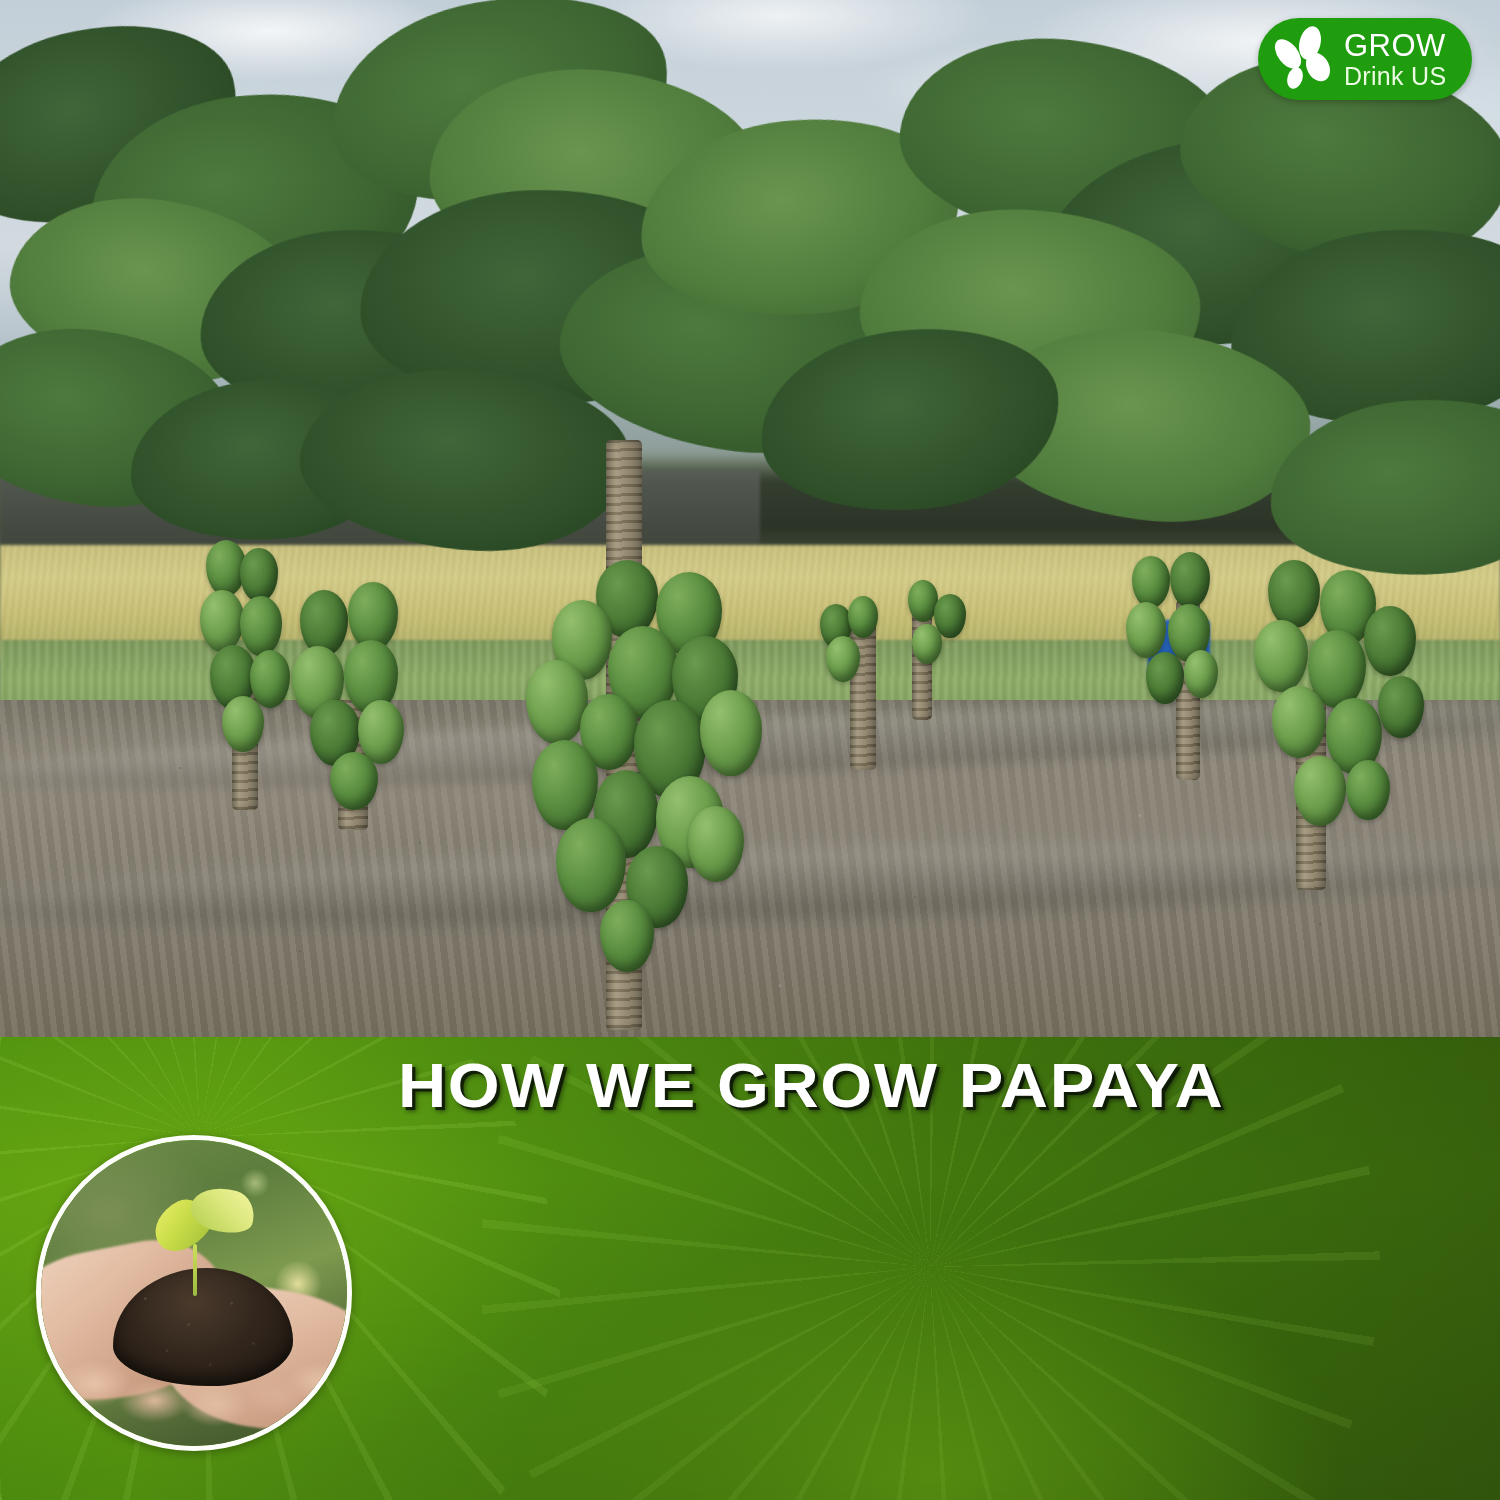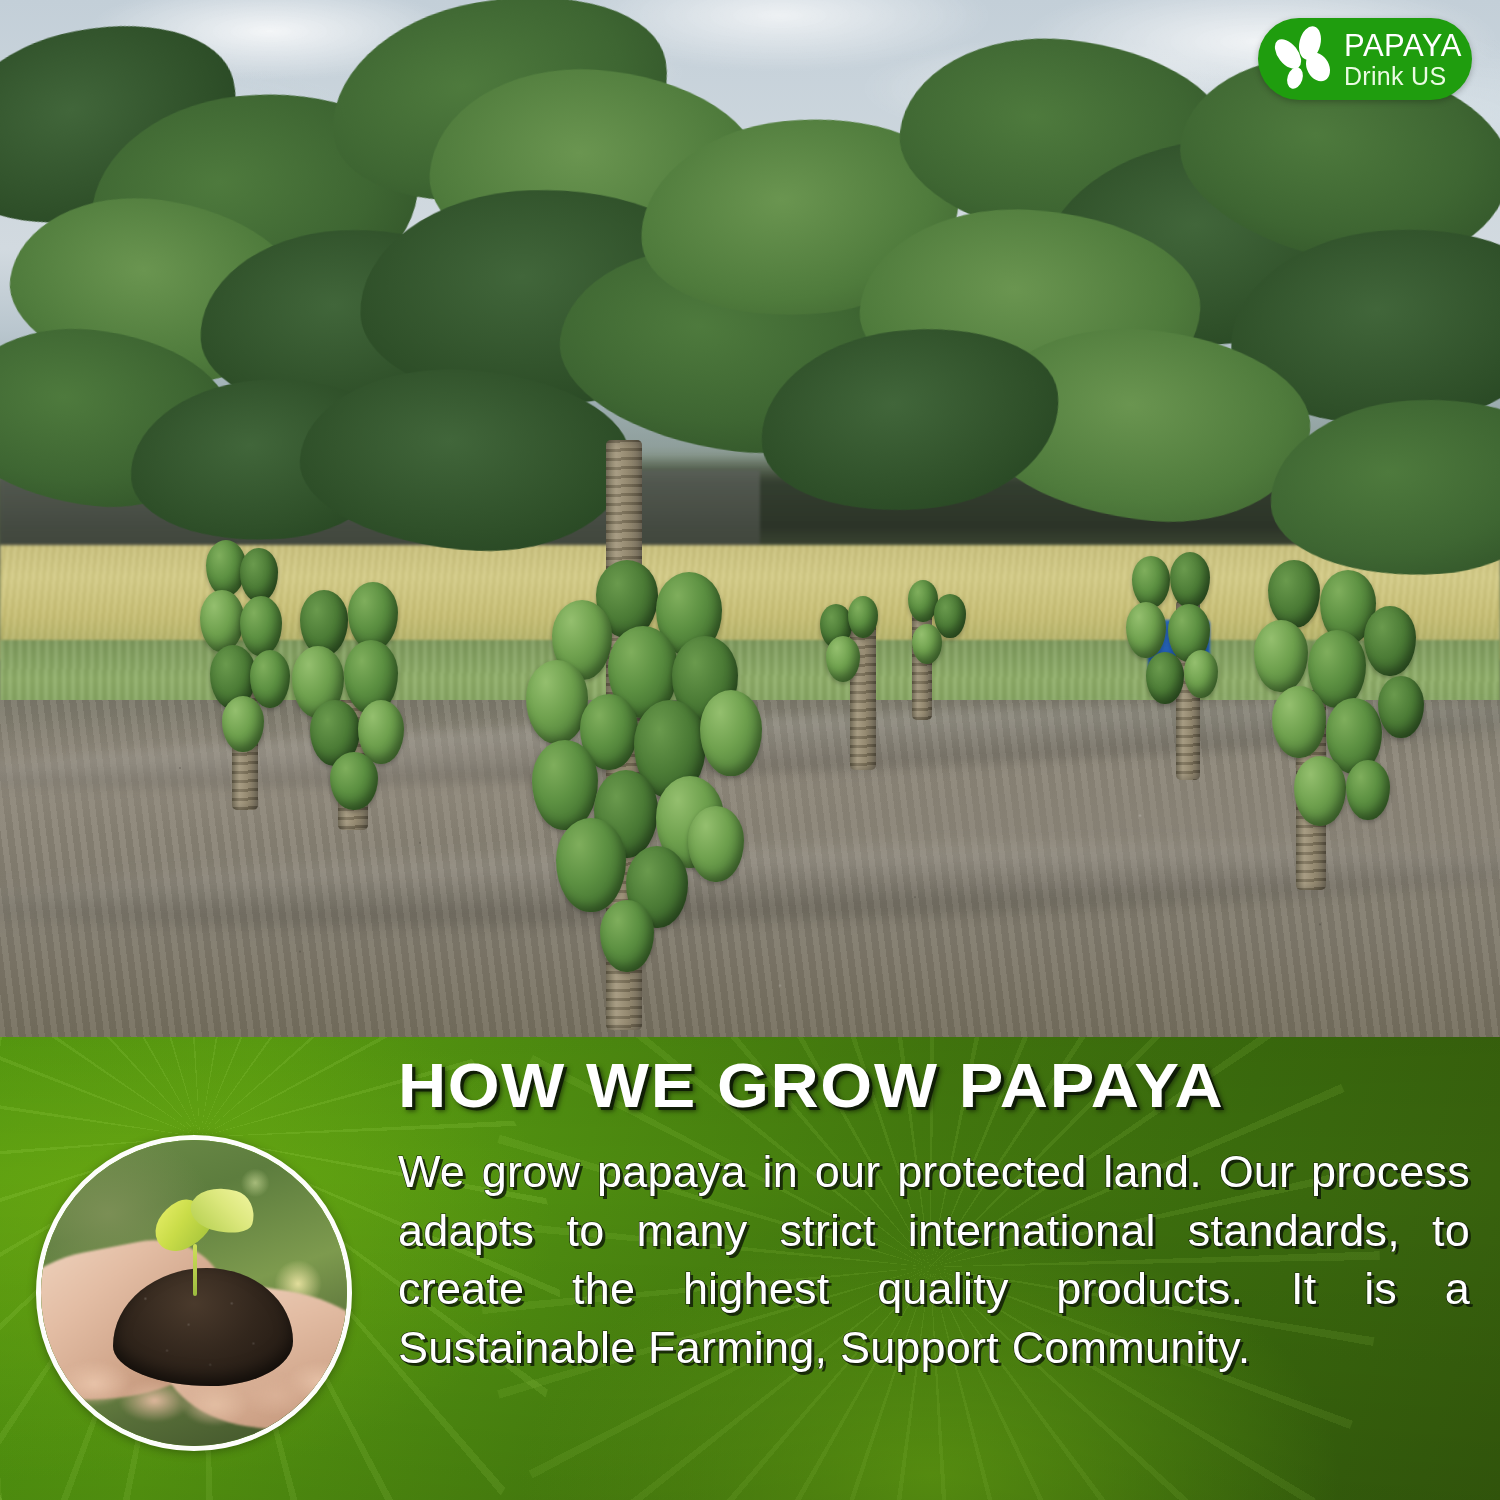--- a/index.html
+++ b/index.html
@@ -443,32 +443,31 @@
       <div class="fingers"></div>
       <div class="soil-mound"></div>
       <div class="sprout-stem"></div>
       <div class="sprout-leaf sl1"></div>
       <div class="sprout-leaf sl2"></div>
     </div>
   </div>
 
   <div class="headline">HOW WE GROW PAPAYA</div>
 
-  <div class="body-text">We grow papaya in our protected land. Our process adapts to many strict international standards, to create the highest quality products. It is a Sustainable Farming, Support Community.</div>
 
   <div class="logo">
     <div class="logo-mark">
       <svg width="74" height="72" viewBox="0 0 74 72" aria-hidden="true">
         <g fill="#ffffff">
           <ellipse cx="42" cy="20" rx="10.5" ry="17" transform="rotate(14 42 20)"></ellipse>
           <ellipse cx="20" cy="31" rx="10" ry="17" transform="rotate(-38 20 31)"></ellipse>
           <ellipse cx="50" cy="44" rx="11" ry="15" transform="rotate(-28 50 44)"></ellipse>
           <ellipse cx="27" cy="55" rx="7.5" ry="11" transform="rotate(18 27 55)"></ellipse>
         </g>
       </svg>
     </div>
     <div class="logo-text">
-      <span class="logo-fresh">PAPAYA</span>
+      <span class="logo-fresh">GROW</span>
       <span class="logo-drink">Drink US</span>
     </div>
   </div>
 
 </div>
 
 </body></html>

